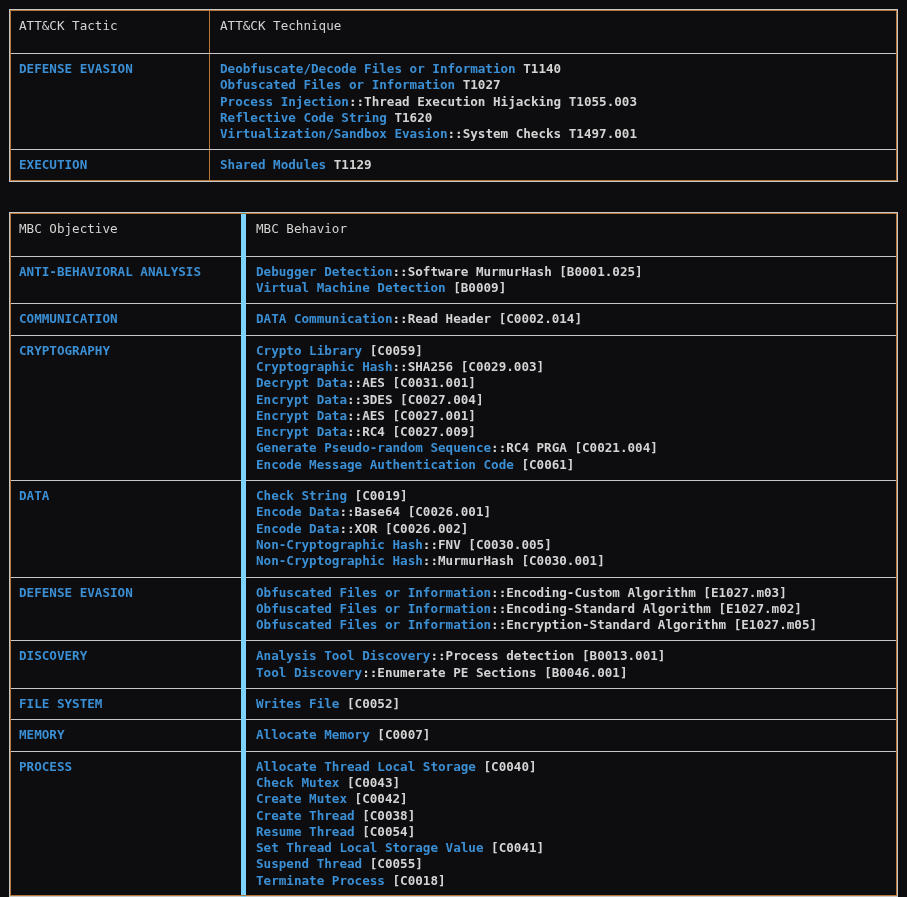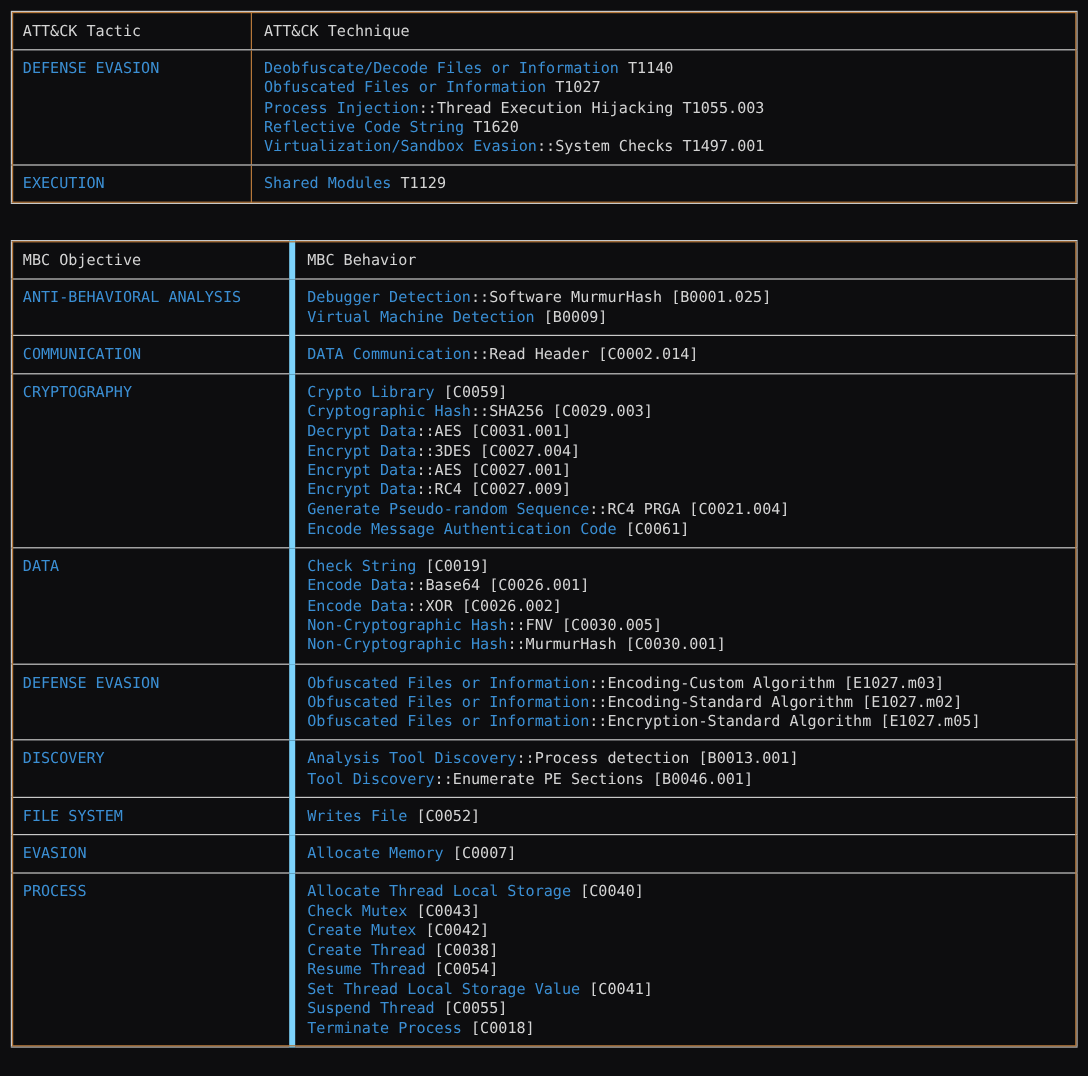--- a/index.html
+++ b/index.html
@@ -37,26 +37,27 @@
   }
   .tbl.t1 { margin-bottom: 30px; }
 
   .tbl th, .tbl td {
     vertical-align: top;
     text-align: left;
     padding: 7px 0 7px 9px;
     border-top: 1px solid #c8c8c8;
     border-bottom: 1px solid #c8c8c8;
     background: #0d0d0f;
+    font-weight: bold;
   }
   .tbl th {
     font-weight: normal;
     color: #d4d4d4;
     padding-top: 8px;
-    padding-bottom: 8px;
+    padding-bottom: 20px;
   }
   .tbl .col-a { width: 200px; }
   .tbl.t2 .col-a { width: 234px; }
   .tbl .col-b { border-left: 1px solid #b5773a; padding-left: 10px; }
   .tbl.t2 .col-b { border-left: 5px solid #7dd3fc; }
 
   
   .cat {
     color: #3b8fd4;
     white-space: pre;
@@ -188,21 +189,21 @@
         <tr>
           <td>
             <div class="cat">FILE SYSTEM</div>
           </td>
           <td class="col-b lines">
             <div class="ln"><span class="b">Writes File</span><span class="w"> [C0052]</span></div>
           </td>
         </tr>
         <tr>
           <td>
-            <div class="cat">EVASION</div>
+            <div class="cat">MEMORY</div>
           </td>
           <td class="col-b lines">
             <div class="ln"><span class="b">Allocate Memory</span><span class="w"> [C0007]</span></div>
           </td>
         </tr>
         <tr>
           <td>
             <div class="cat">PROCESS</div>
           </td>
           <td class="col-b lines">

